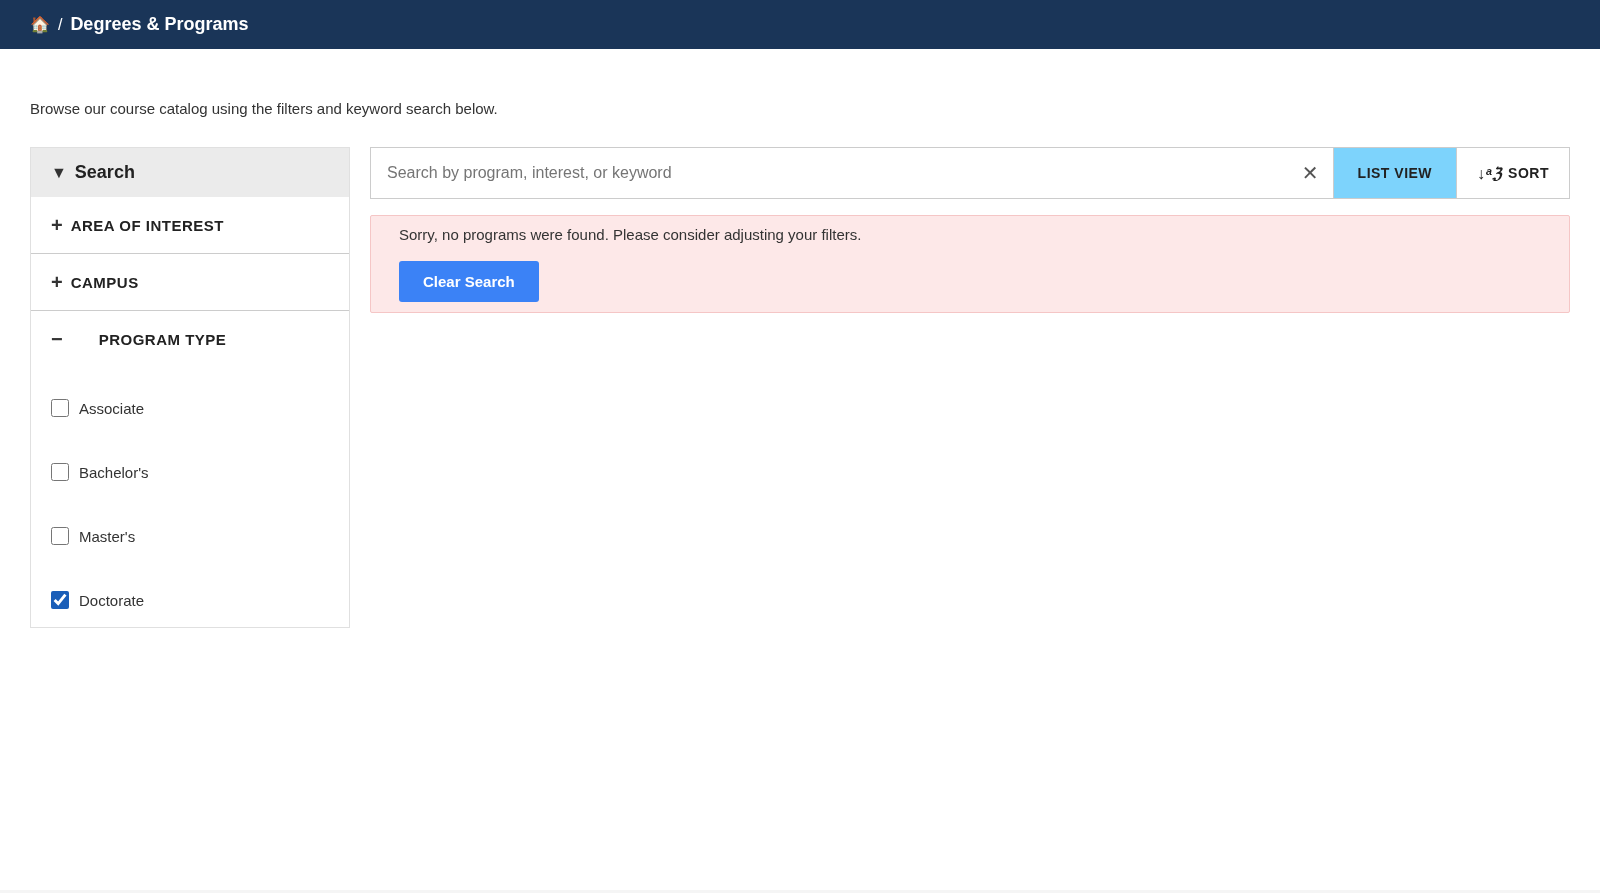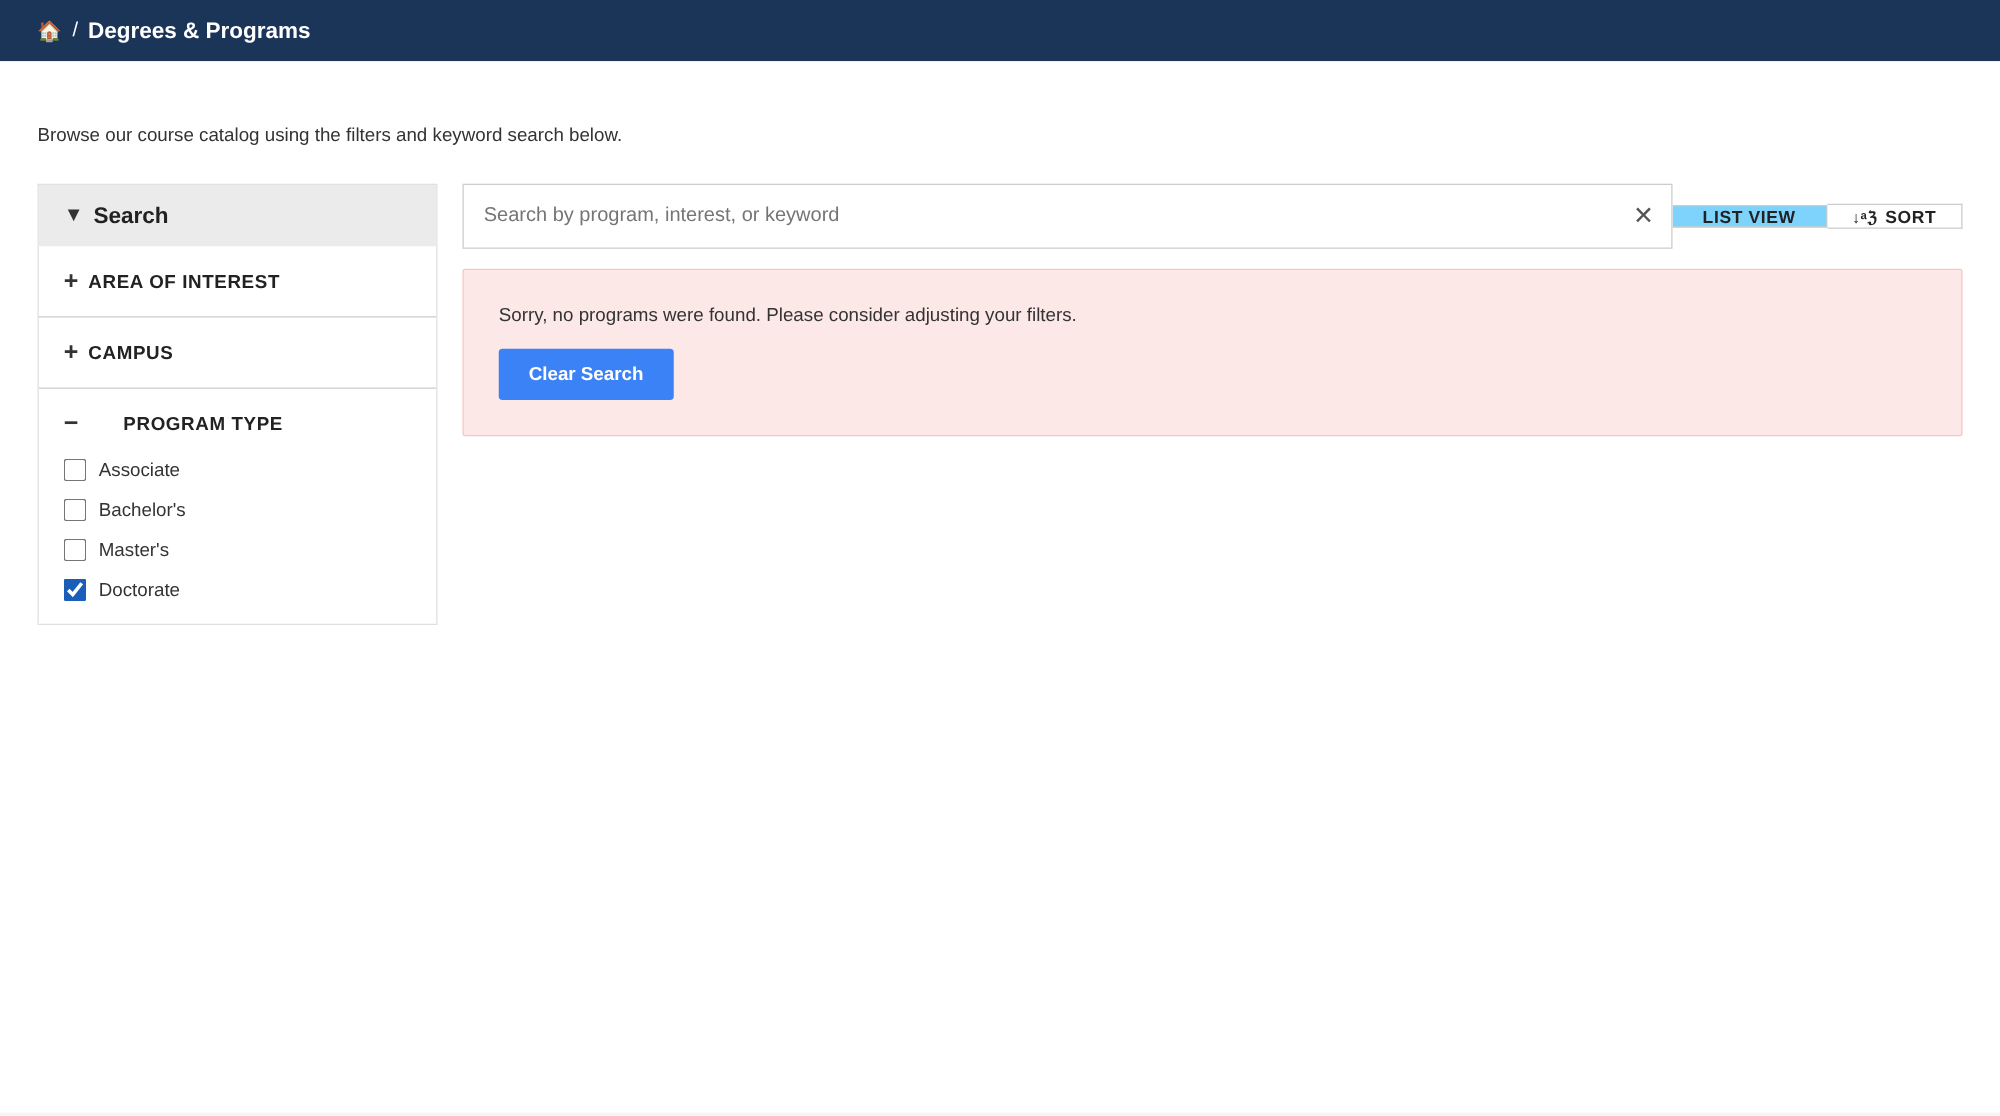--- a/index.html
+++ b/index.html
@@ -147,20 +147,21 @@
       list-style: none;
       display: flex;
       flex-direction: column;
       gap: 14px;
     }
 
     .checkbox-item {
       display: flex;
       align-items: center;
       gap: 10px;
+      margin-top: 32px;
     }
 
     .checkbox-item input[type="checkbox"] {
       width: 18px;
       height: 18px;
       cursor: pointer;
       accent-color: #1a5eb8;
     }
 
     .checkbox-label {
@@ -172,21 +173,20 @@
     
     .results-area {
       flex: 1;
     }
 
     
     .search-row {
       display: flex;
       gap: 0;
       margin-bottom: 16px;
-      align-items: center;
     }
 
     .search-input-wrapper {
       flex: 1;
       position: relative;
       border: 1px solid #cccccc;
       background: #ffffff;
     }
 
     .search-input {
@@ -233,28 +233,29 @@
       font-weight: 700;
       color: #222222;
       cursor: pointer;
       display: flex;
       align-items: center;
       gap: 6px;
       letter-spacing: 0.5px;
     }
 
     .sort-icon {
-      font-size: 13px;
+      font-size: 16px;
+      font-style: italic;
     }
 
     
     .no-results-banner {
       background-color: #fde8e8;
       border: 1px solid #f5c6c6;
-      padding: 28px 28px;
+      padding: 10px 28px;
       border-radius: 2px;
     }
 
     .no-results-text {
       font-size: 15px;
       color: #333333;
       margin-bottom: 18px;
     }
 
     .clear-search-btn {

